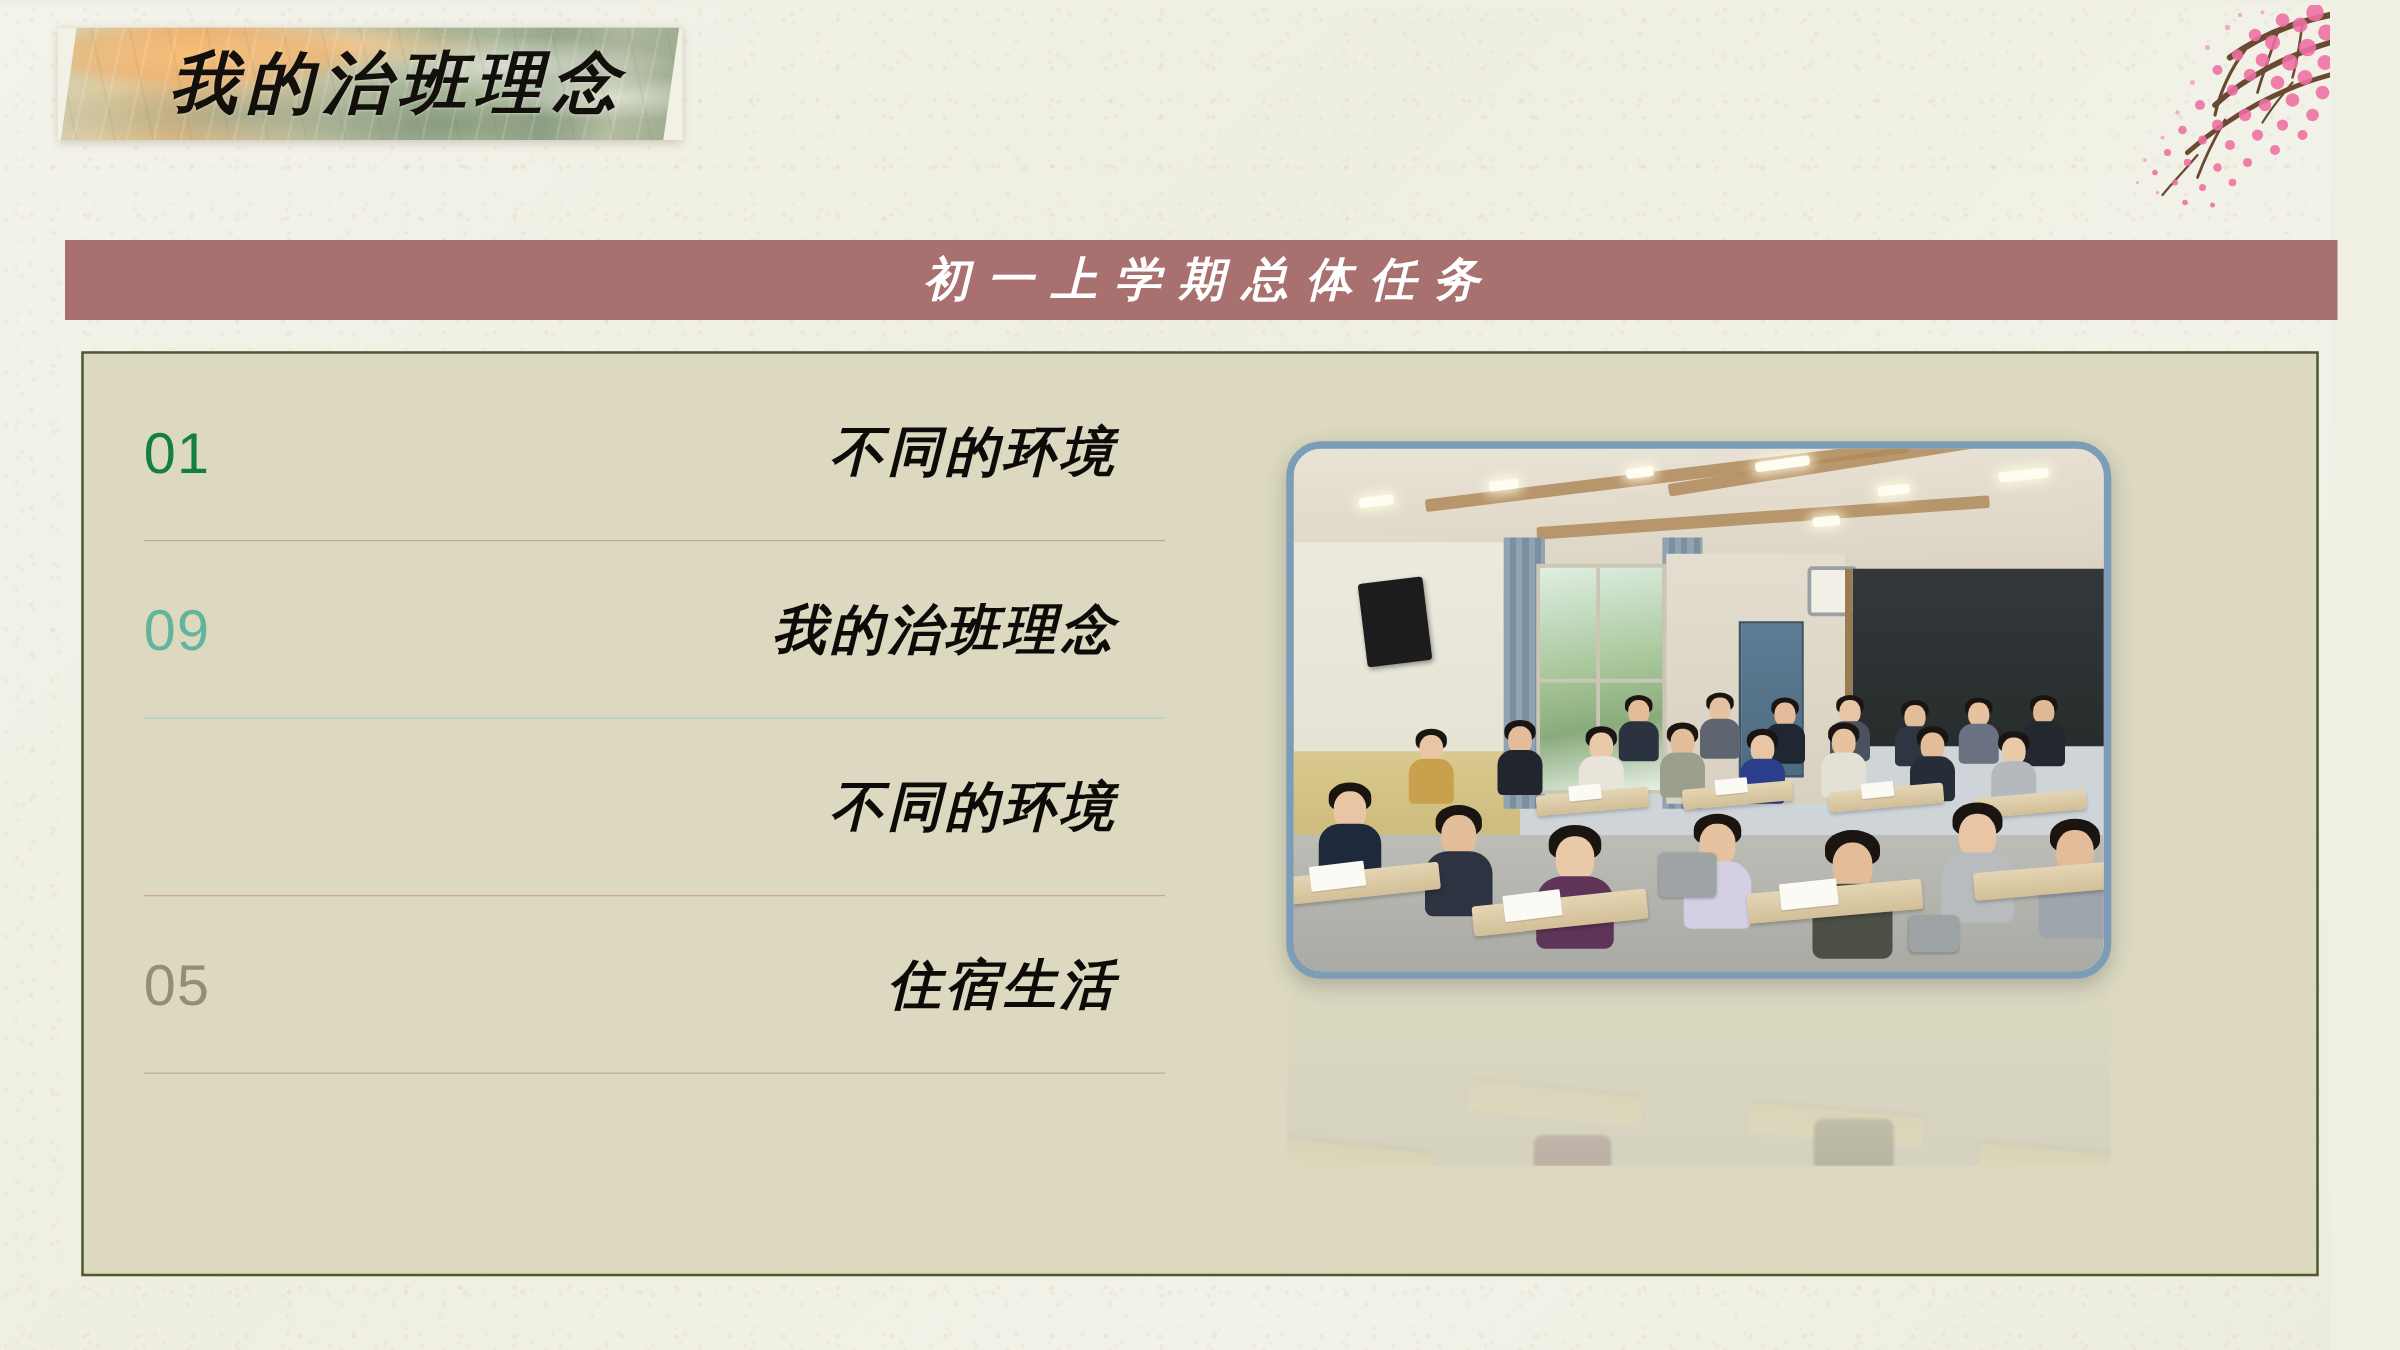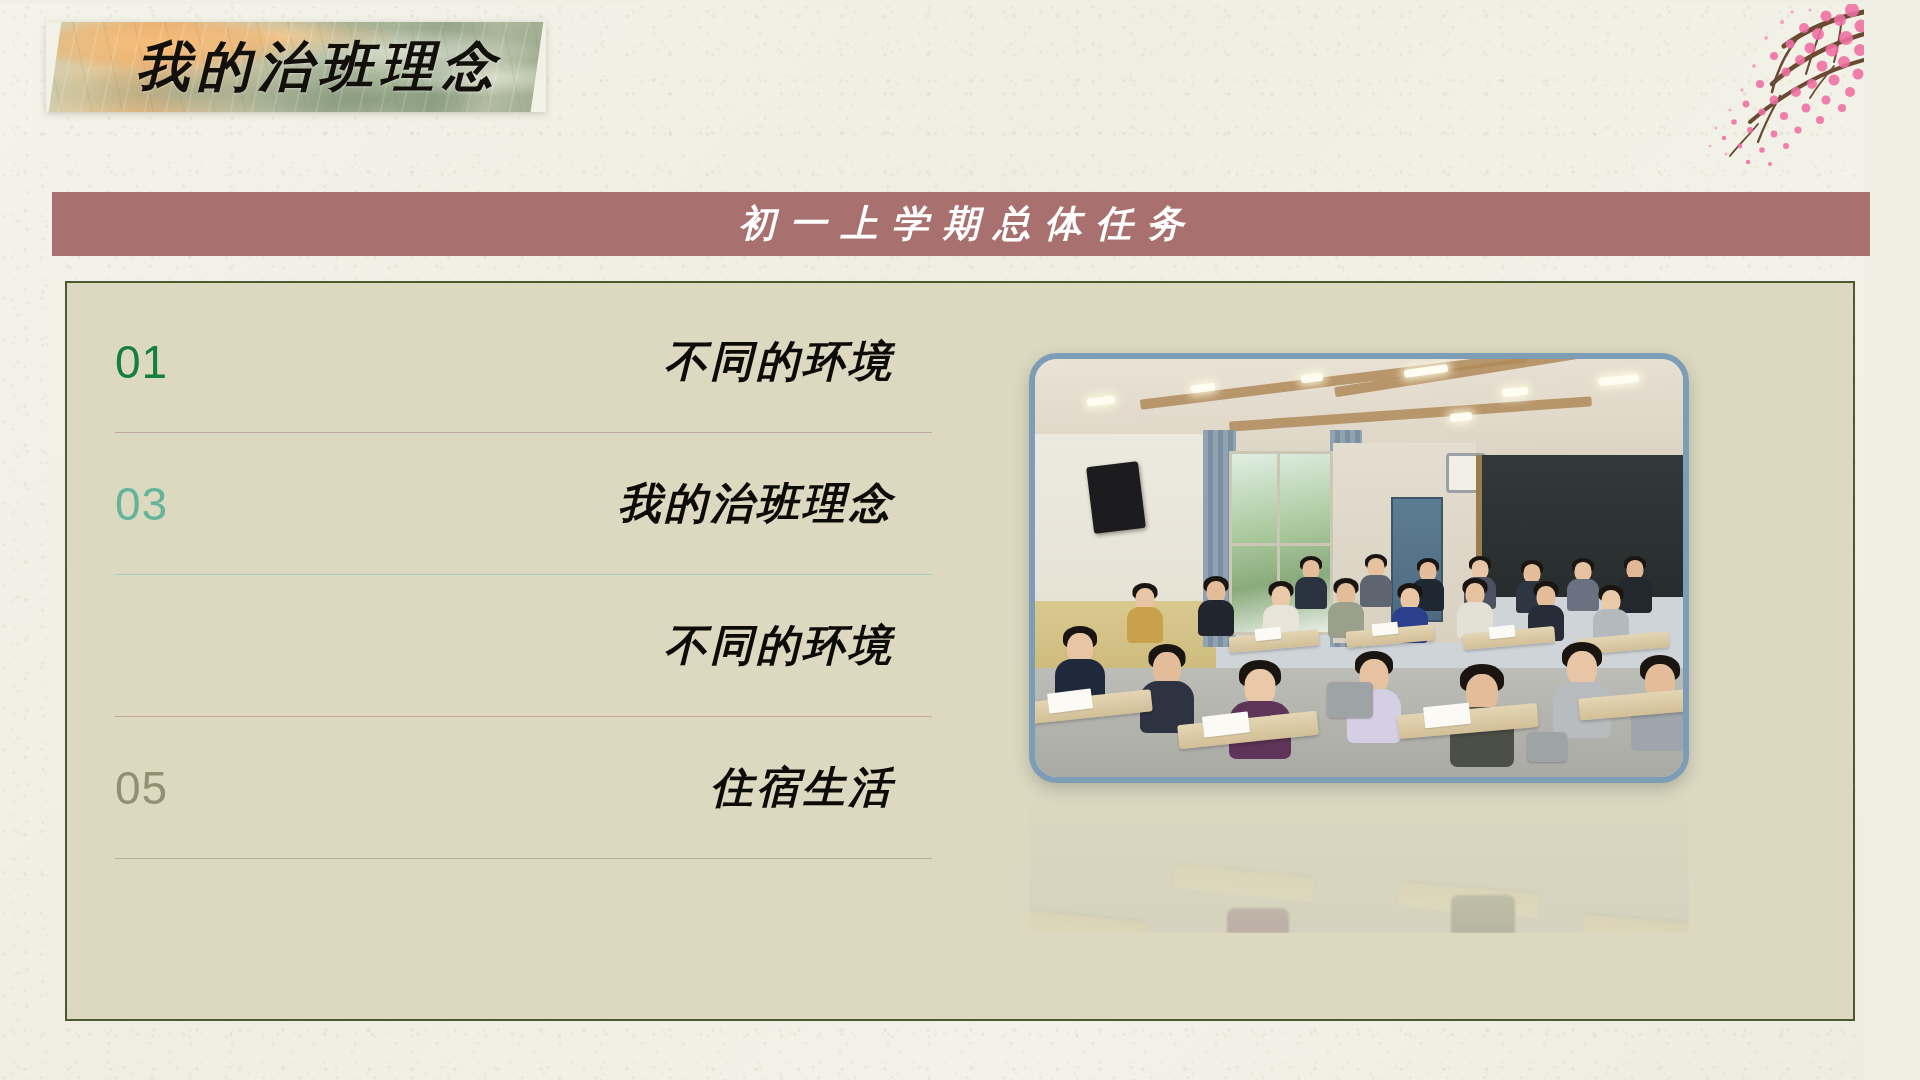--- a/index.html
+++ b/index.html
@@ -424,21 +424,21 @@
     <div class="agenda-list">
 
       <div class="agenda-row">
         <div class="agenda-num" style="color:#15803d;">01</div>
         <div class="agenda-label">不同的环境</div>
         <div class="agenda-divider" style="background:#C4A3A2;"></div>
       </div>
 
 
       <div class="agenda-row">
-        <div class="agenda-num" style="color:#63B49B;">03</div>
+        <div class="agenda-num" style="color:#63B49B;">09</div>
         <div class="agenda-label">我的治班理念</div>
         <div class="agenda-divider" style="background:#A7CFC0;"></div>
       </div>
 
       <div class="agenda-row">
         <div class="agenda-label">不同的环境</div>
         <div class="agenda-divider" style="background:#CBA690;"></div>
       </div>
 
       <div class="agenda-row">

